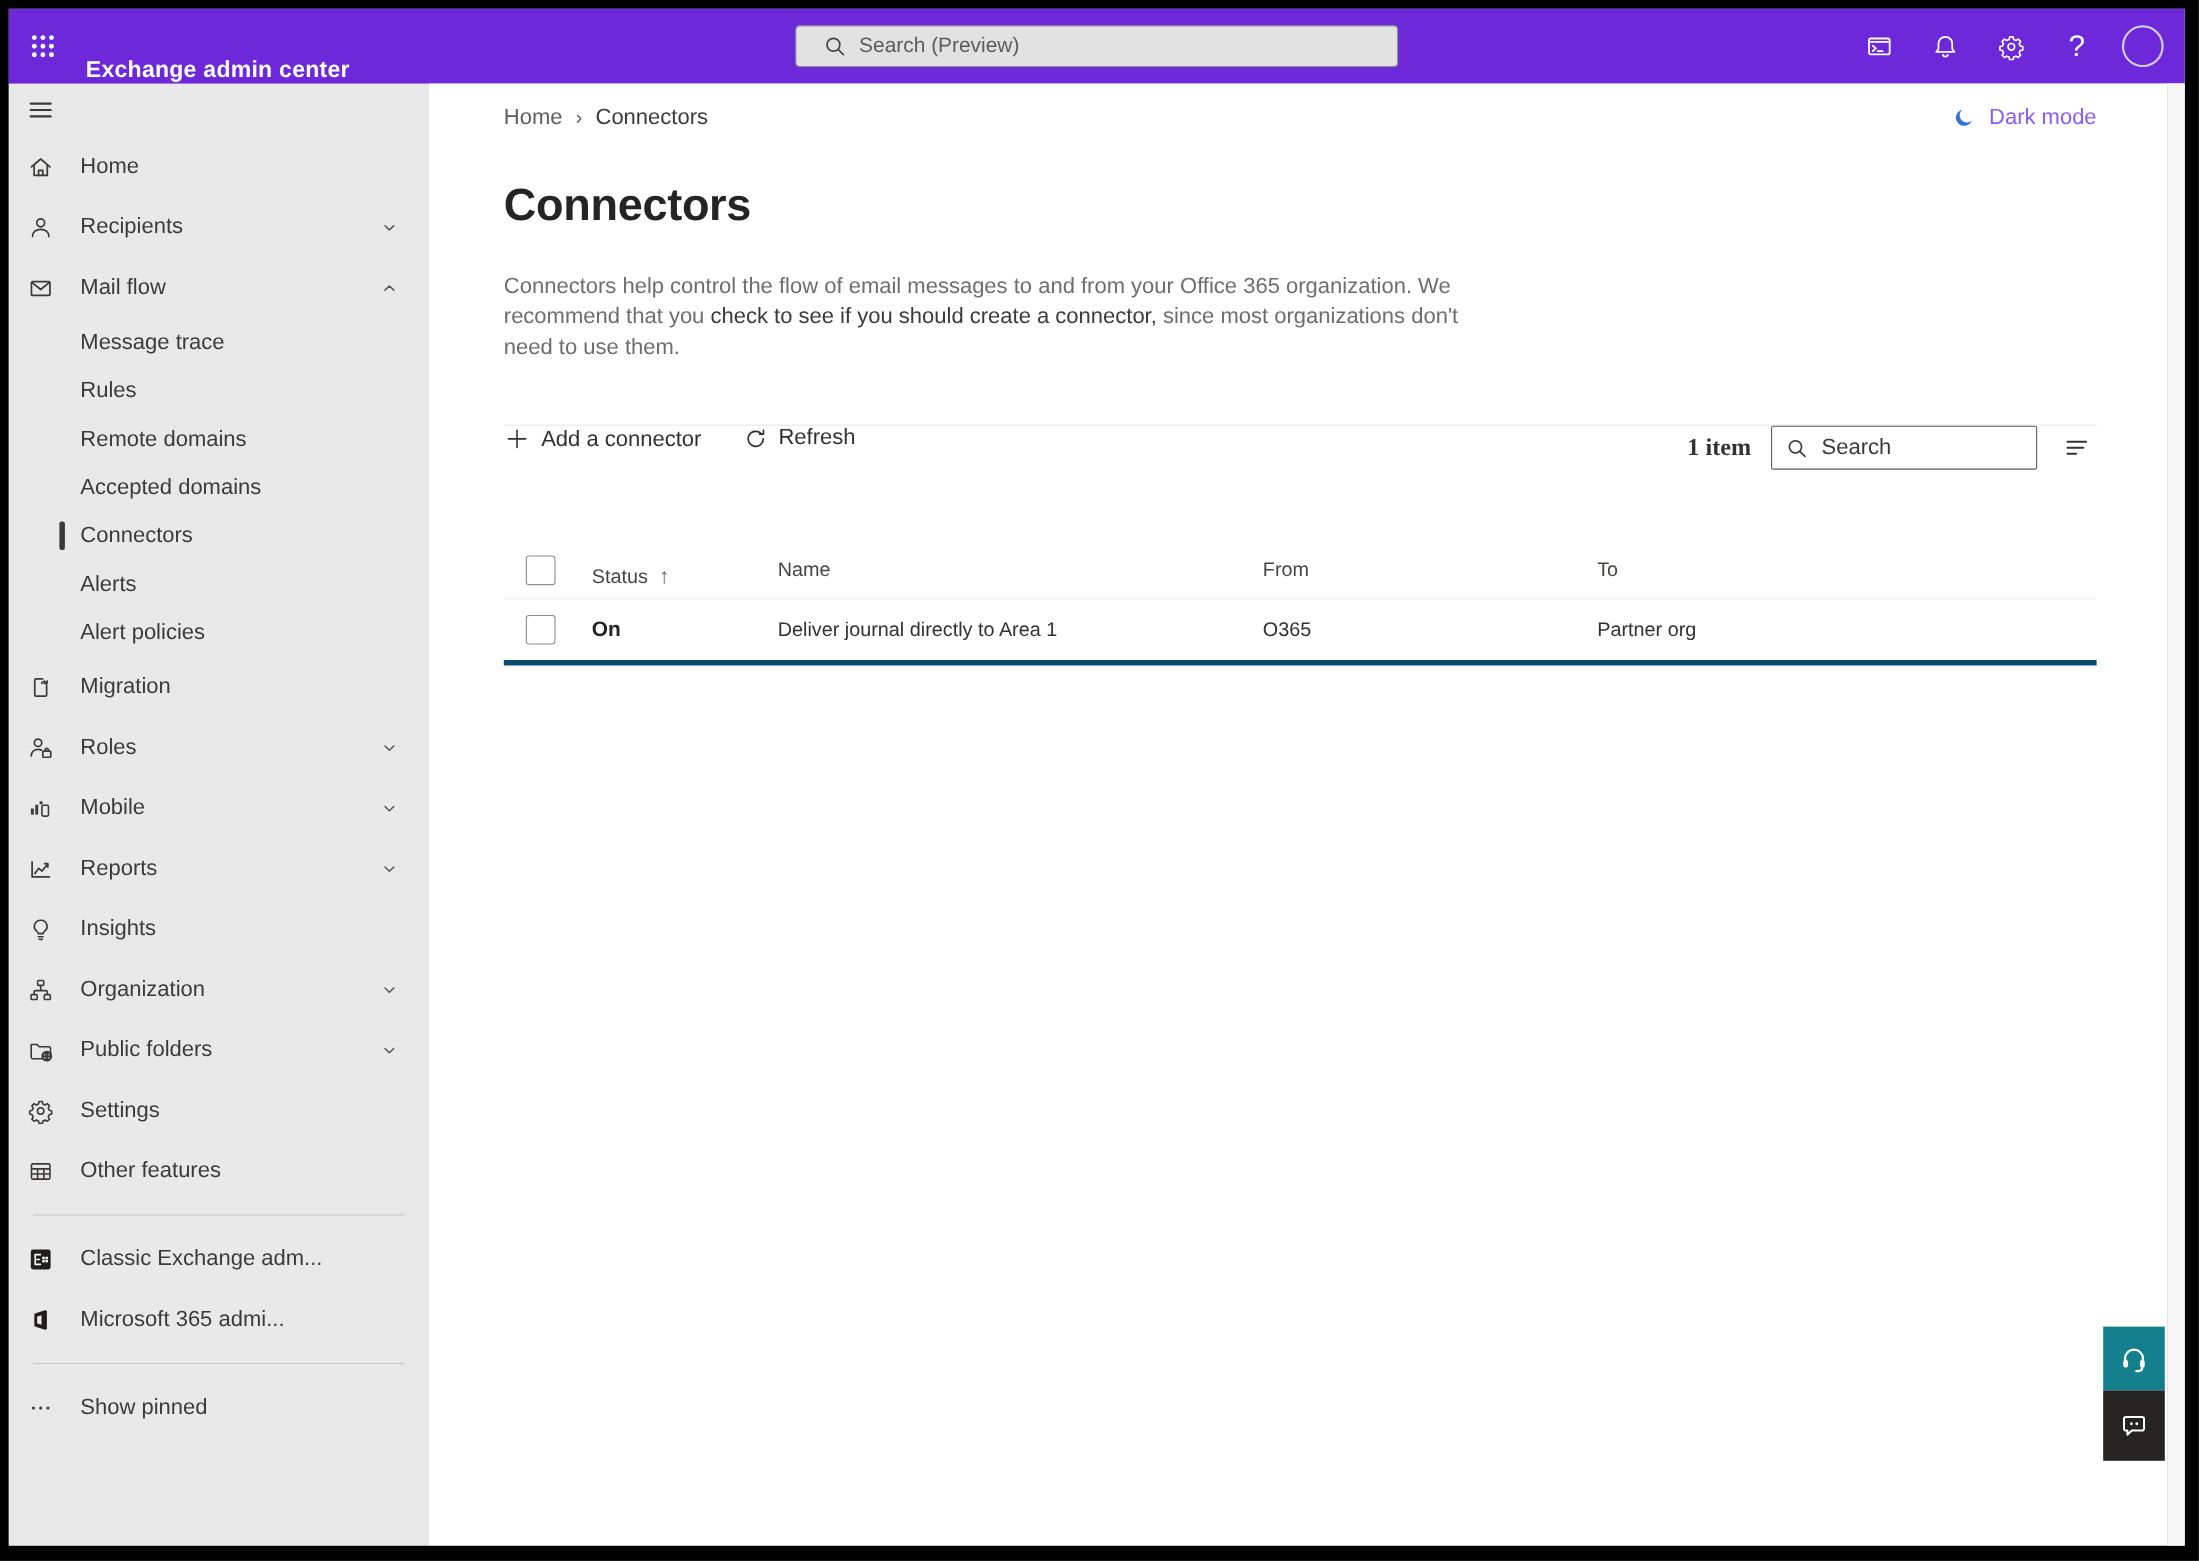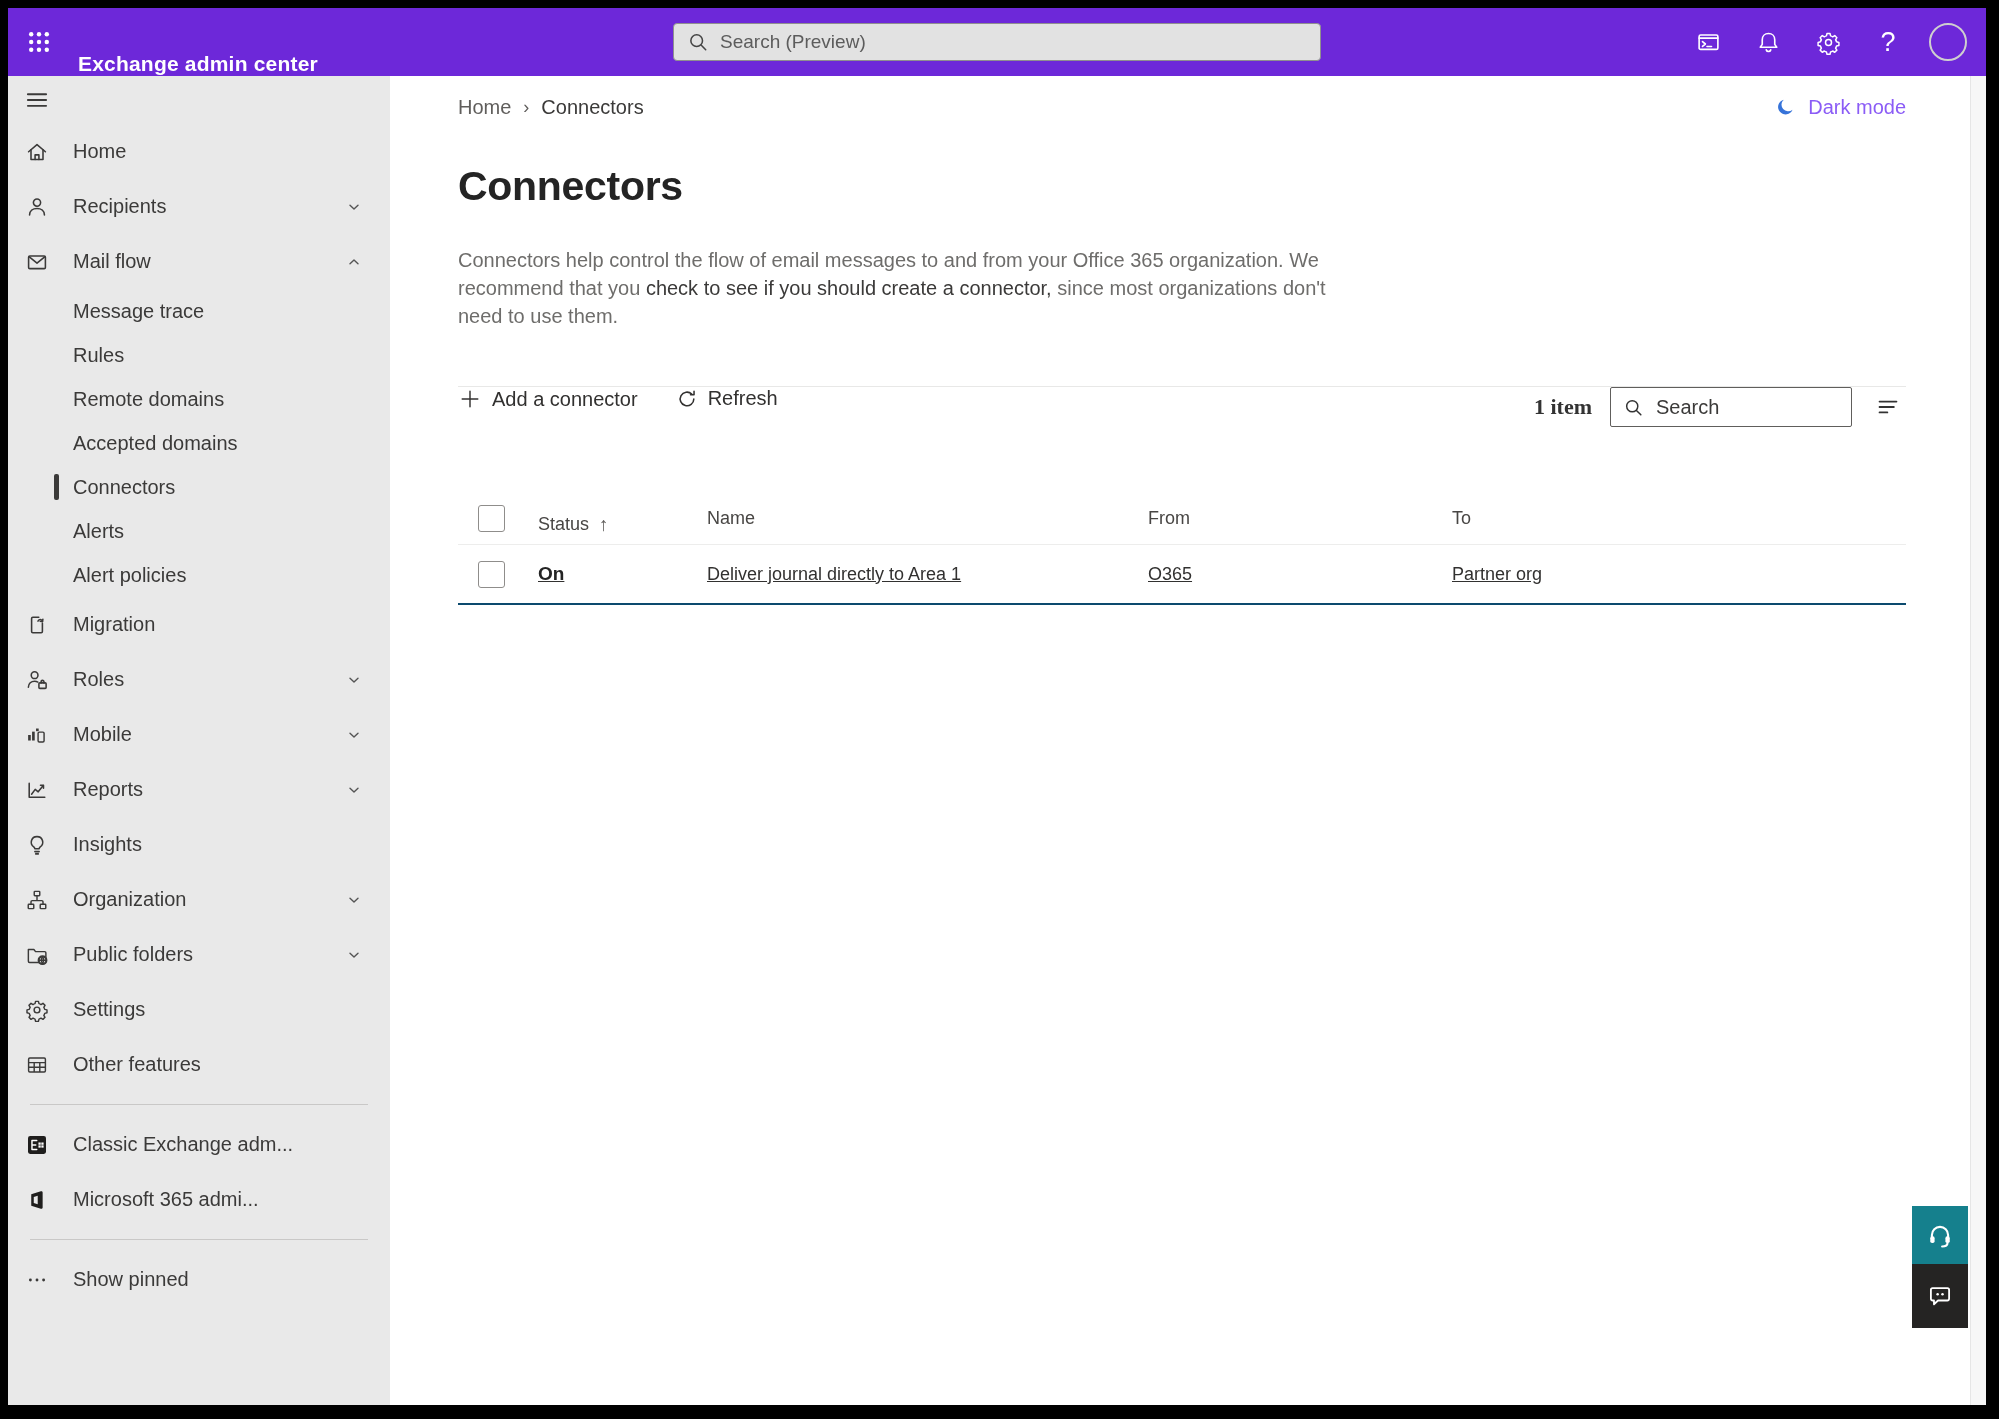--- a/index.html
+++ b/index.html
@@ -10,21 +10,21 @@
     position:relative;
     overflow:hidden;
     color:#323130;
   }
   .frame { position:absolute; left:8px; top:8px; right:13px; bottom:14px; display:flex; flex-direction:column; background:#fff; }
 
   
   .topbar { flex:none; height:68px; background:#6d28d9; color:#fff; display:flex; align-items:flex-end; position:relative; }
   .waffle-btn { width:54px; height:68px; display:flex; align-items:center; justify-content:center; cursor:pointer; flex:none; margin-left:4px; }
   .topbar-title { font-size:21px; font-weight:600; letter-spacing:.2px; margin-left:12px; white-space:nowrap; }
-  .topbar-search { position:absolute; left:50%; top:50%; transform:translate(-50%,-50%); width:648px; height:38px; background:#e2e2e2; border:1px solid #8f8f8f; border-radius:4px; display:flex; align-items:center; padding:0 13px; gap:11px; color:#404040; }
+  .topbar-search { position:absolute; left:50%; top:50%; transform:translate(-50%,-50%); width:548px; height:38px; background:#e2e2e2; border:1px solid #8f8f8f; border-radius:4px; display:flex; align-items:center; padding:0 24px; gap:11px; color:#404040; }
   .topbar-search input { flex:1; border:none; outline:none; background:transparent; font:inherit; font-size:19px; color:#333; }
   .topbar-search input::placeholder { color:#5c5c5c; opacity:1; }
   .topbar-actions { margin-left:auto; display:flex; align-items:center; gap:8px; padding-right:12px; }
   .tb-icon-btn { width:52px; height:68px; display:flex; align-items:center; justify-content:center; cursor:pointer; color:#fff; }
   .help-glyph { font-size:27px; font-weight:400; color:#fff; }
   .avatar { width:38px; height:38px; border-radius:50%; border:2px solid #cfcfcf; background:transparent; }
 
   
   .content-row { flex:1; display:flex; min-height:0; }
 
@@ -61,21 +61,21 @@
   .tb-right { margin-left:auto; display:flex; align-items:center; gap:18px; }
   .item-count { font-family:"Liberation Serif","DejaVu Serif",serif; font-weight:700; font-size:22px; color:#333; }
   .list-search { width:242px; height:40px; border:1.5px solid #605e5c; border-radius:2px; background:#fff; display:flex; align-items:center; gap:12px; padding:0 12px; }
   .list-search input { flex:1; min-width:0; border:none; outline:none; background:transparent; font:inherit; font-size:20px; color:#333; }
   .list-search input::placeholder { color:#3b3a39; opacity:1; }
   .filter-btn { width:36px; height:36px; display:flex; align-items:center; justify-content:center; color:#333; cursor:pointer; }
 
   .table { margin-top:42px; }
   .t-row { display:grid; grid-template-columns:80px 169px 441px 304px 1fr; align-items:center; }
   .t-head { height:52px; border-bottom:1px solid #ededec; color:#484644; font-size:18px; }
-  .t-datarow { height:60px; border-bottom:2px solid #0c4a6e; font-size:18px; color:#323130;text-decoration:underline; }
+  .t-datarow { height:60px; border-bottom:5px solid #0c4a6e; font-size:18px; color:#323130; }
   .checkbox { width:27px; height:27px; margin-left:20px; border:1.5px solid #8f8d8b; border-radius:3px; background:#fff; cursor:pointer; }
   .status-head { display:flex; align-items:center; gap:10px;margin-top:12px; }
   .sort-arrow { color:#605e5c; font-size:19px; }
   .cell-status-on { font-weight:700; font-size:19px; color:#242424; }
 
   .float-btns { position:absolute; right:18px; top:1130px; width:56px; display:flex; flex-direction:column; }
   .support-btn { height:58px; background:#15808d; display:flex; align-items:center; justify-content:center; cursor:pointer; }
   .feedback-btn { height:64px; background:#252423; display:flex; align-items:center; justify-content:center; cursor:pointer; }
 </style>
 </head>

